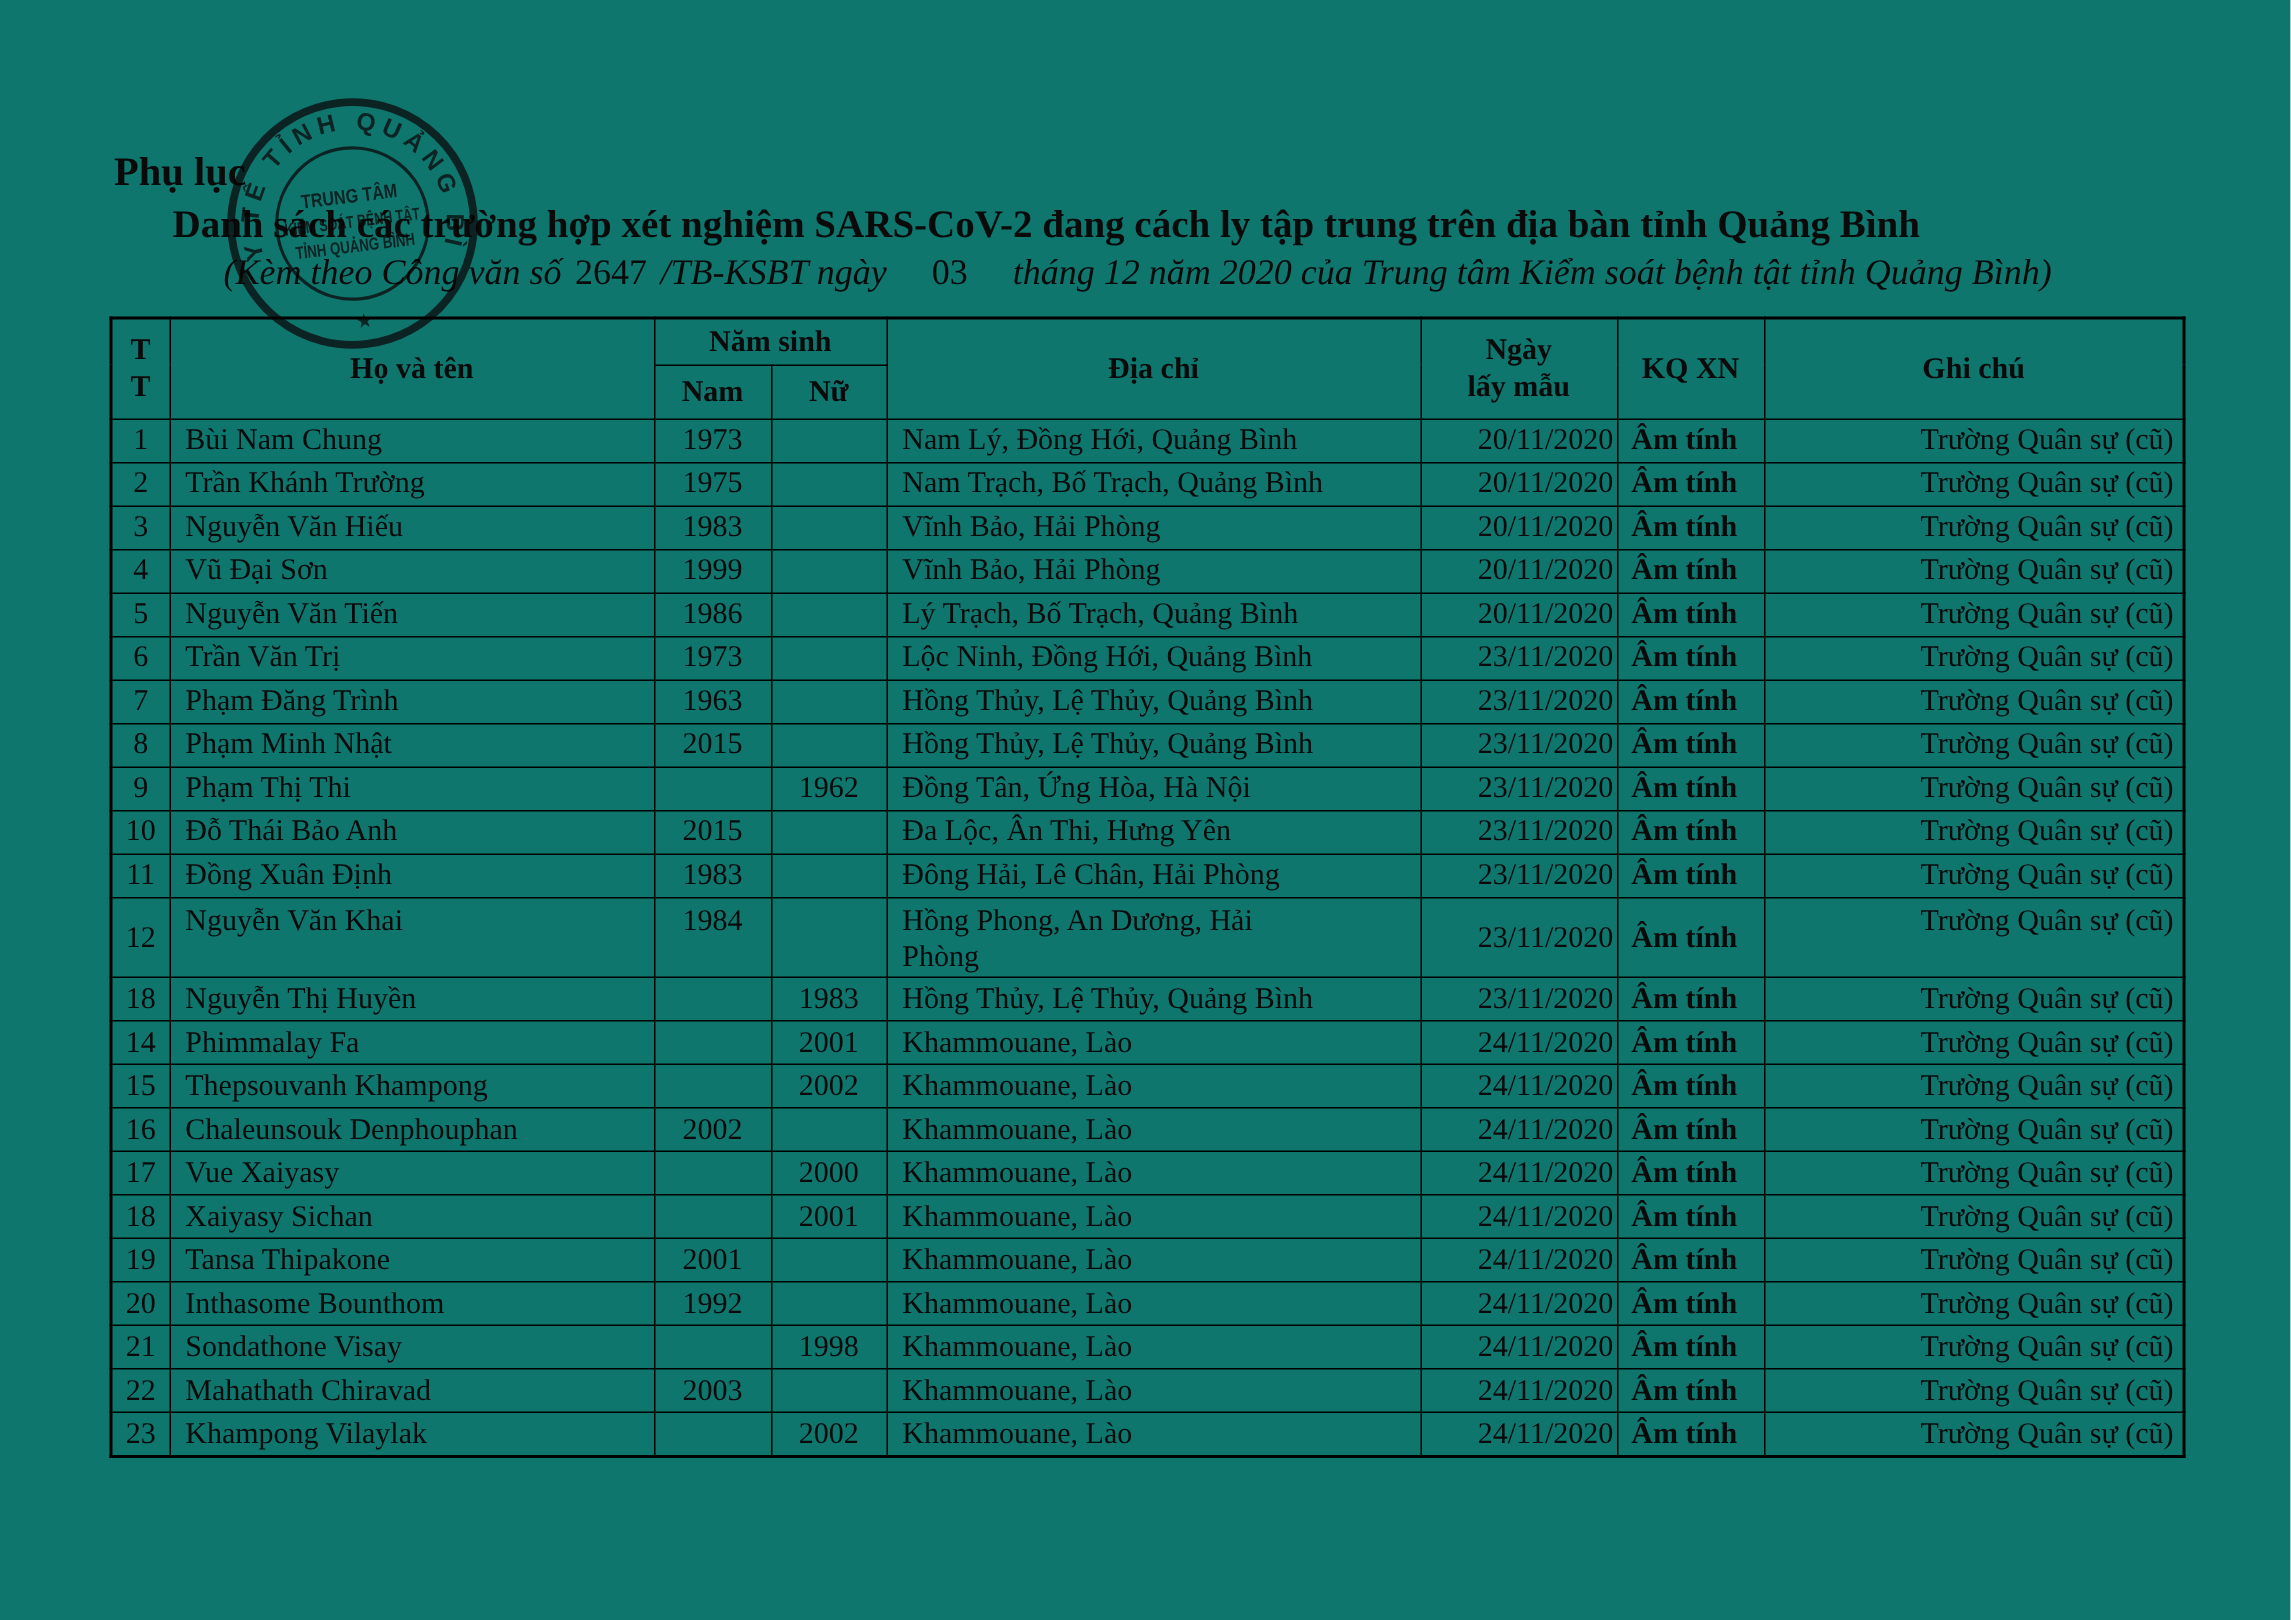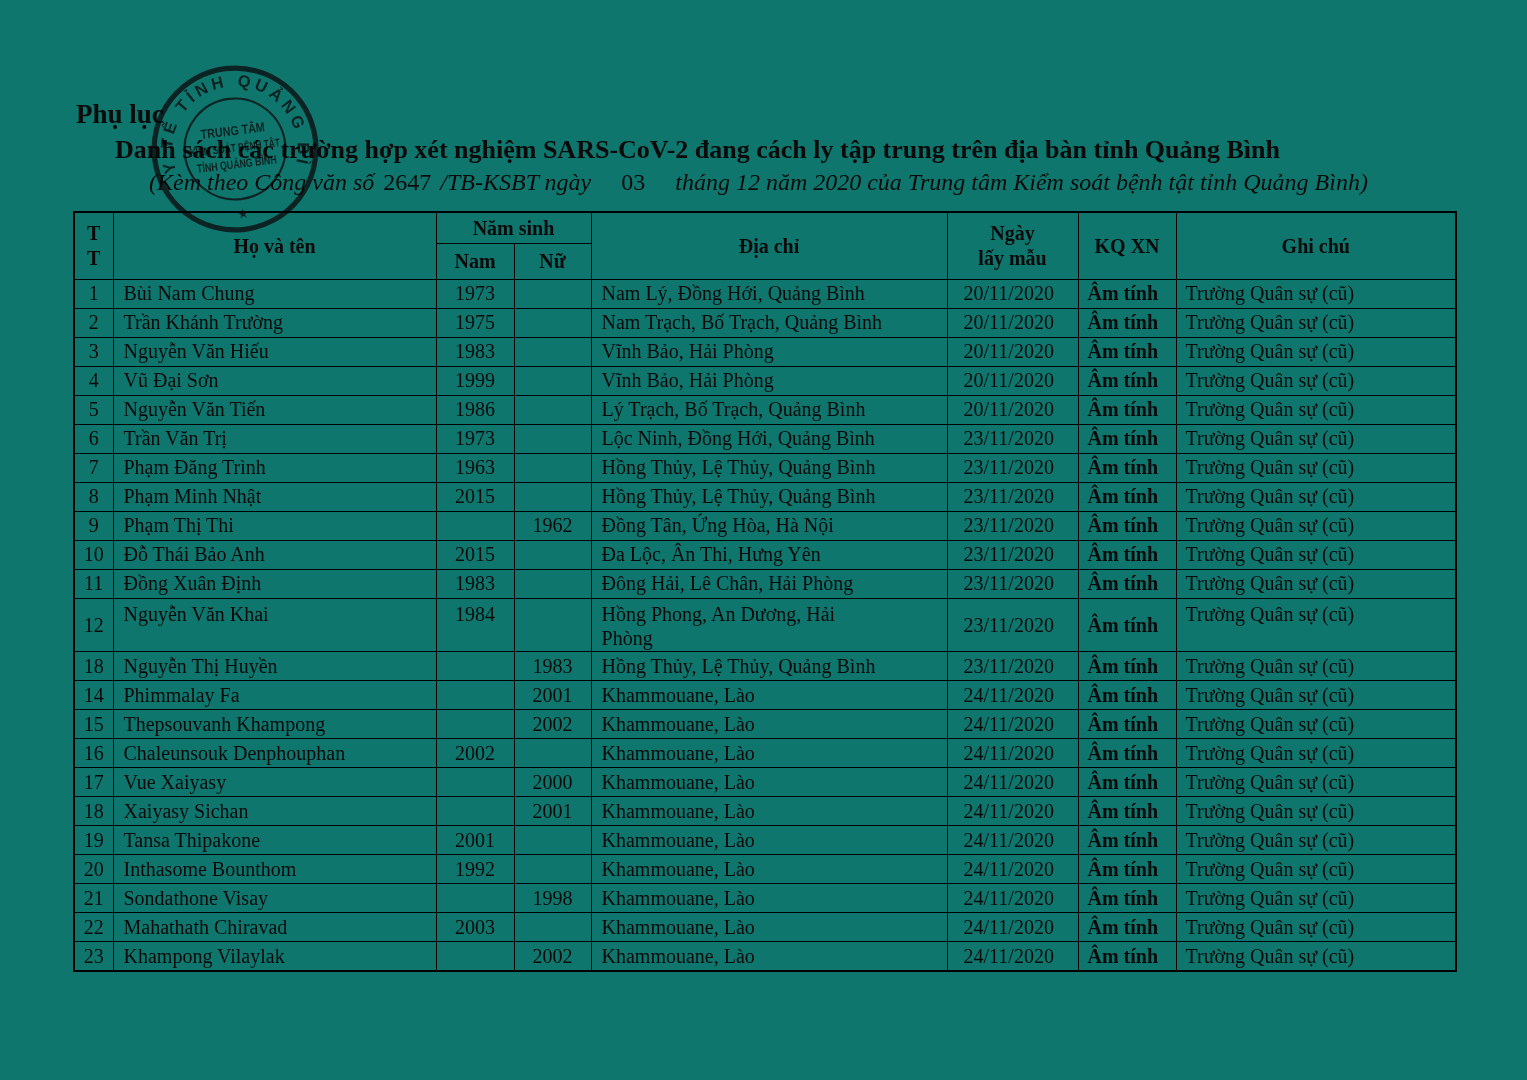--- a/index.html
+++ b/index.html
@@ -78,23 +78,23 @@
     padding: 2px 4px;
   }
   .doc-table thead tr:first-child th { height: 31px; }
   .doc-table thead tr:last-child th { height: 36px; }
   th.pre, td.pre { white-space: pre-line; }
   .doc-table tbody td { height: 29px; padding: 1px 6px; }
   .c-tt   { text-align: center; padding: 1px 2px !important; }
   .c-name { text-align: left; padding-left: 10px !important; }
   .c-male, .c-female { text-align: center; }
   .c-addr { text-align: left; padding-left: 10px !important; white-space: pre-line; }
-  .c-date { text-align: left; padding: 1px 16px !important; }
+  .c-date { text-align: right; padding: 1px 2px !important; }
   .c-res  { text-align: left; font-weight: bold; padding-left: 9px !important; margin-top: 12px; }
-  .c-note { text-align: left; padding-left: 9px !important; }
+  .c-note { text-align: right; padding-left: 9px !important; }
   tr.tall .c-name, tr.tall .c-male, tr.tall .c-female,
   tr.tall .c-addr, tr.tall .c-note {
     vertical-align: top;
     padding-top: 3px !important;
   }
 </style>
 </head>
 <body>
 
 <div class="page">

